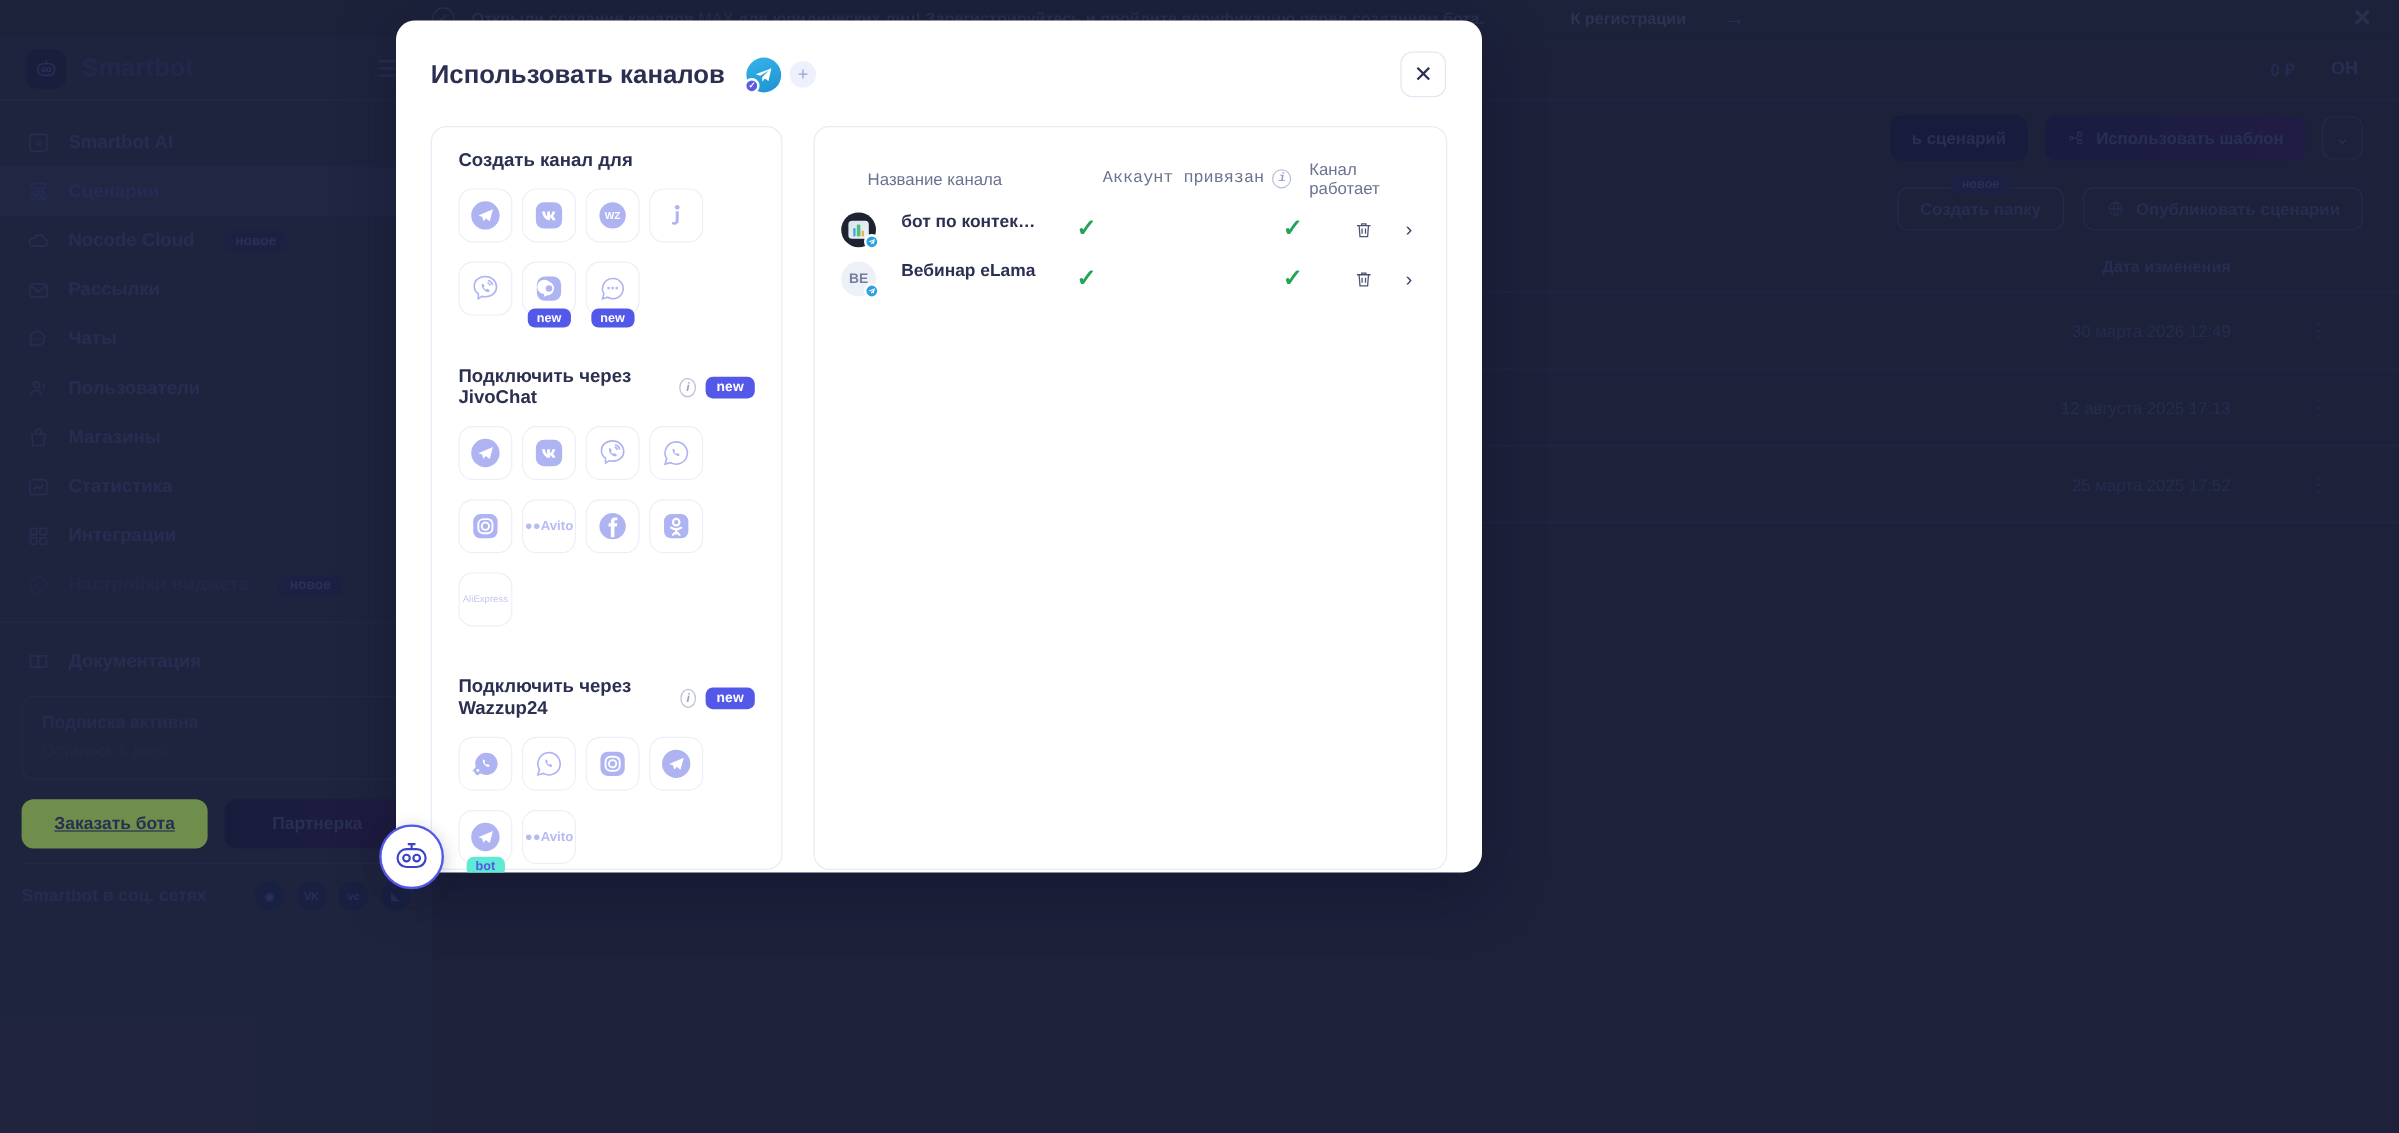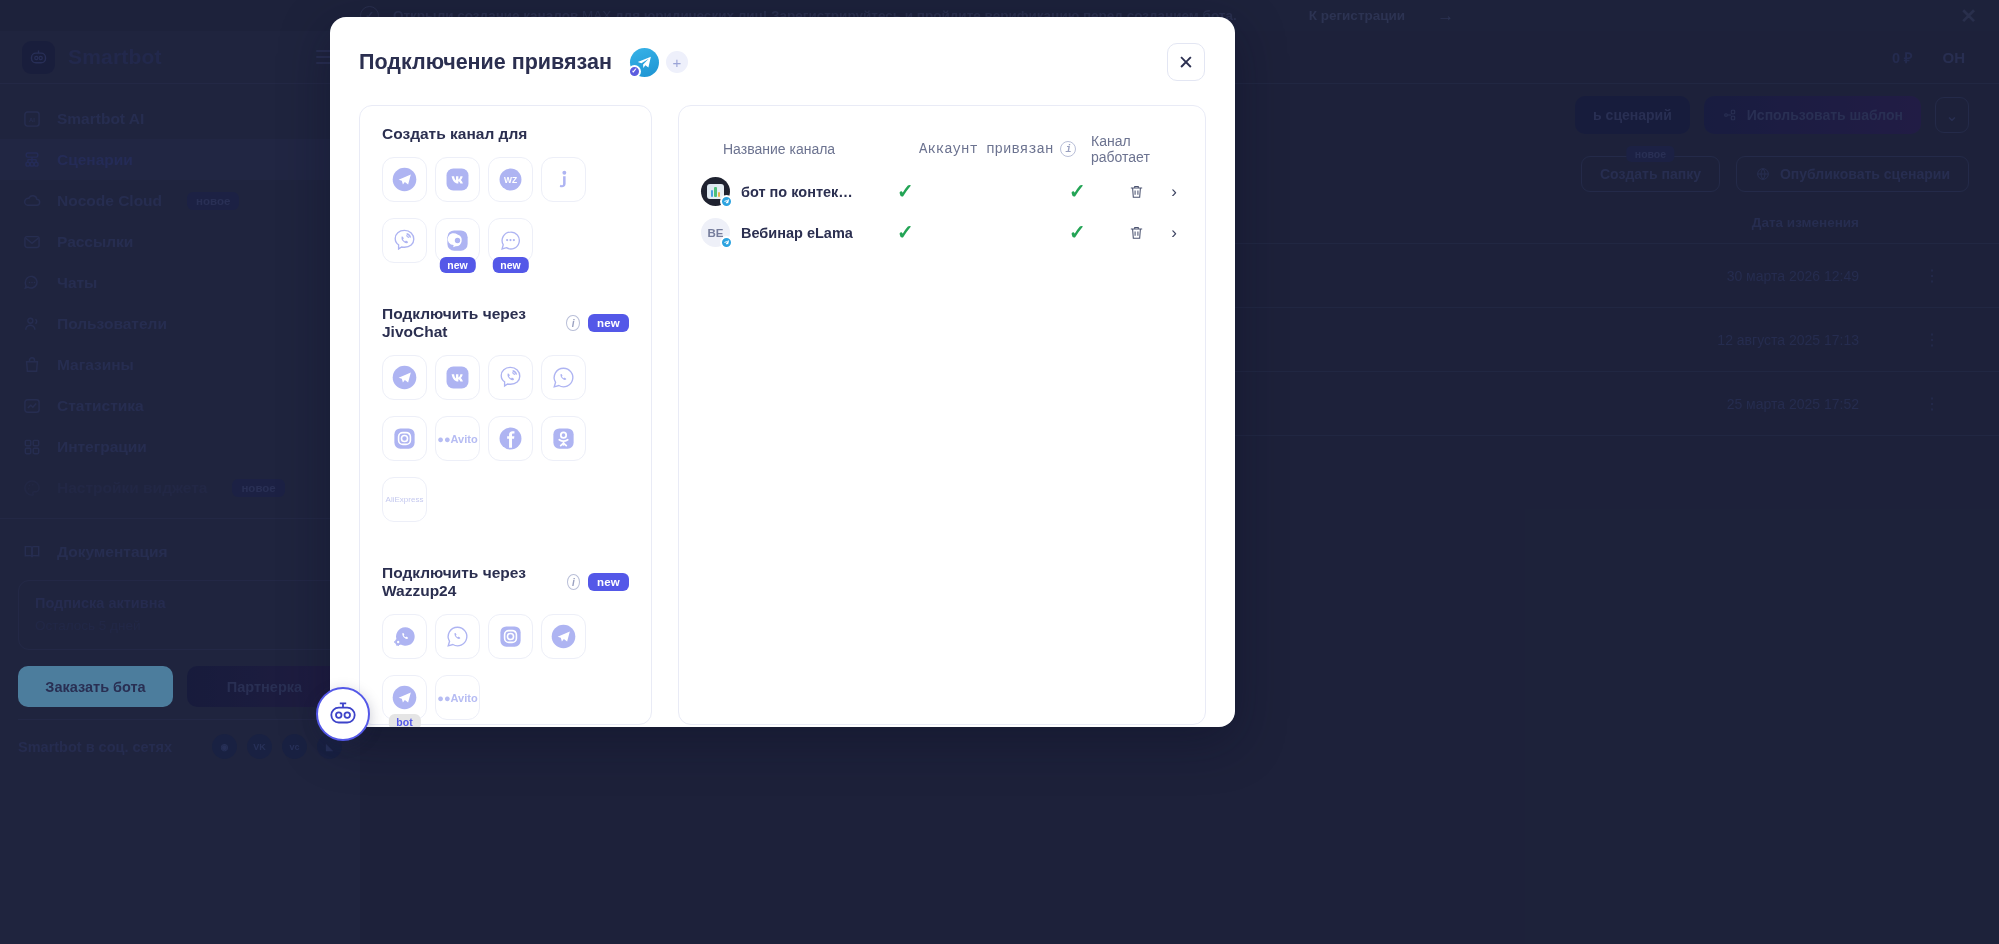--- a/index.html
+++ b/index.html
@@ -56,21 +56,21 @@
   .sb-sep { height: 1px; background: #30365a; margin: 10px 0 12px; }
 
   .sb-card { margin: 8px 18px 0; border: 1px solid #31375b; border-radius: 11px;
              padding: 14px 16px 16px; }
   .sb-card-t { font-size: 14.5px; font-weight: 700; color: #343c6c; }
   .sb-card-s { font-size: 13.5px; color: #2e355c; margin-top: 7px; }
   .sb-btns { display: flex; gap: 14px; margin: 16px 18px 0; }
   .sb-btn { flex: 1; height: 41px; border-radius: 10px; display: flex;
             align-items: center; justify-content: center;
             font-size: 14.5px; font-weight: 700; color: #3b4373; }
-  .sb-btn.primary { background: #7dd3fc; }
+  .sb-btn.primary { background: #bef264; text-decoration: underline; }
   .sb-btn.partner { background: linear-gradient(90deg,#1b1f48,#2a2152); }
   .sb-social { margin: 12px 18px 0; border-top: 1px solid #31375b; padding-top: 14px;
                display: flex; align-items: center; }
   .sb-social-t { font-size: 14.5px; font-weight: 700; color: #353d6c; }
   .sb-social-icons { margin-left: auto; display: flex; gap: 17px; }
   .sb-social-icons span { width: 25px; height: 25px; border-radius: 50%;
                           background: #1e2a53; margin-left: -7px;
                           display:flex;align-items:center;justify-content:center;
                           font-size:9px;font-weight:700;color:#38457c; }
 
@@ -157,36 +157,36 @@
   .icon-grid { display: flex; flex-wrap: wrap; gap: 8px; }
   .icon-tile { position: relative; width: 45px; height: 45px; border-radius: 12px;
                border: 1px solid #edeff8; display: flex; align-items: center;
                justify-content: center; margin-bottom: 8px; }
   .icon-tile.mb-lg { margin-bottom: 20px; }
   .icon-tile svg { width: 27px; height: 27px; }
   .tile-badge { position: absolute; left: 50%; transform: translateX(-50%);
                 bottom: -11px; font-size: 10.5px; font-weight: 700;
                 padding: 2px 8px; border-radius: 6px; white-space: nowrap; }
   .tile-badge.new { background: #5458e8; color: #fff; }
-  .tile-badge.bot { background: #e5e5e5; color: #5458e8; }
+  .tile-badge.bot { background: #5eead4; color: #5458e8; }
 
   
   .lv { fill: #aeb4f2; }
   .lv-s { stroke: #aeb4f2; fill: none; stroke-width: 1.6; }
   .tile-txt { font-size: 11px; font-weight: 700; color: #b6bcf3; }
   .tile-txt.thin { font-weight: 500; color: #c5c9ef; font-size: 8px; }
 
   
   .tbl-head { display: flex; align-items: center; font-size: 14px; color: #6c7390;
               padding: 8px 0 6px; }
   .th-name { width: 196px; margin-left: 22px; }
   .th-acc { width: 172px; display: flex; align-items: flex-end; gap: 7px; font-family: Liberation Mono, monospace; }
   .th-work { flex: 1; }
   .tbl-row { display: flex; align-items: center; height: 41px; }
-  .cell-name { width: 196px; display: flex; align-items: center; gap: 11px;
+  .cell-name { width: 196px; display: flex; align-items: flex-start; gap: 21px;
                font-size: 14.5px; font-weight: 600; color: #2b2f50; }
   .ava-wrap { position: relative; width: 29px; height: 29px; flex: 0 0 auto; }
   .ava-img { width: 29px; height: 29px; border-radius: 50%; background: #1f2230;
              display:flex;align-items:center;justify-content:center;
              overflow:hidden; }
   .ava-img .chart-mini { width: 17px; height: 15px; border-radius: 3px;
                          background: linear-gradient(135deg,#d8e4ee,#eef3f7);
                          display:flex;align-items:flex-end;justify-content:center;
                          gap:1.5px; padding-bottom:2px; }
   .ava-img .chart-mini i { display:block; width:2.2px; border-radius:1px; }
@@ -406,21 +406,21 @@
       <span>25 марта 2025 17:52</span>
       <span class="dots">⋮</span>
     </div>
   </div>
 
   <div class="overlay"></div>
 
   <div class="modal">
 
     <div class="modal-head">
-      <span class="modal-title">Подключение привязан</span>
+      <span class="modal-title">Использовать каналов</span>
       <span class="title-badges">
         <span class="tg-avatar">
           <span class="circ">
               <svg viewBox="0 0 24 24">
                 <path d="M21 4L2.5 11.2l5.2 1.7L18 6.8l-8 7.9.3 5.2 2.9-3.9 4.3 3.2z"></path>
               </svg>
             </span>
           <span class="chk">✓</span>
         </span>
         <span class="plus-chip">+</span>

